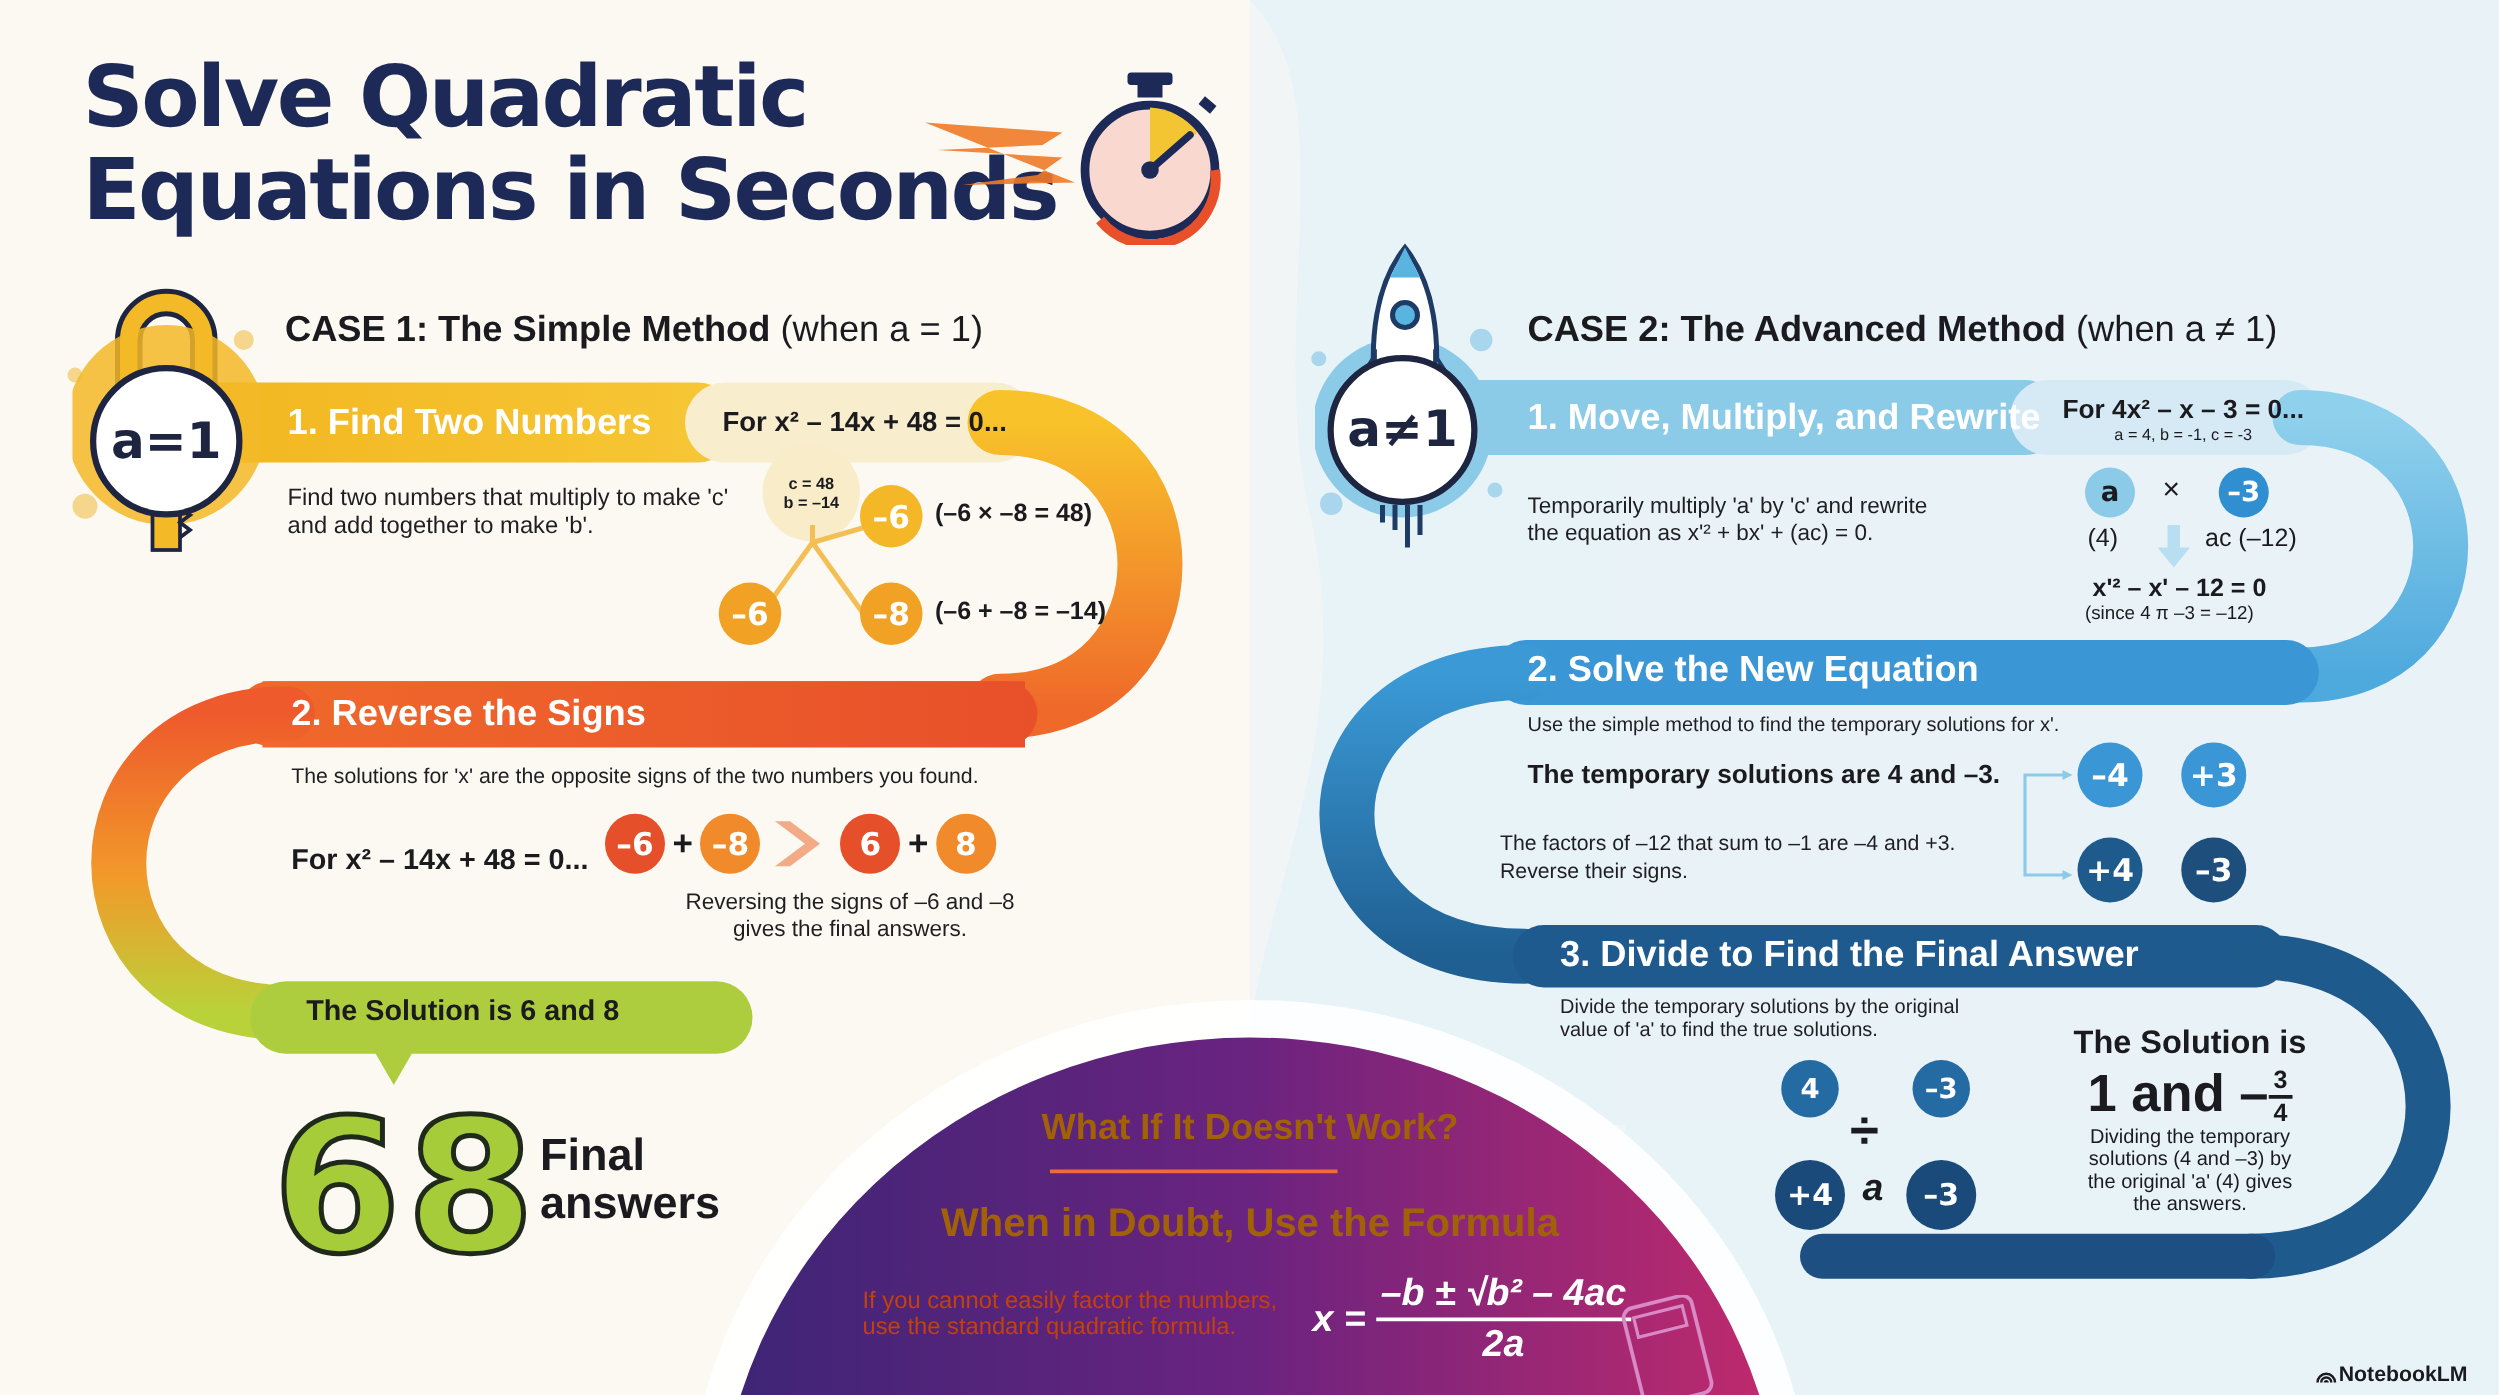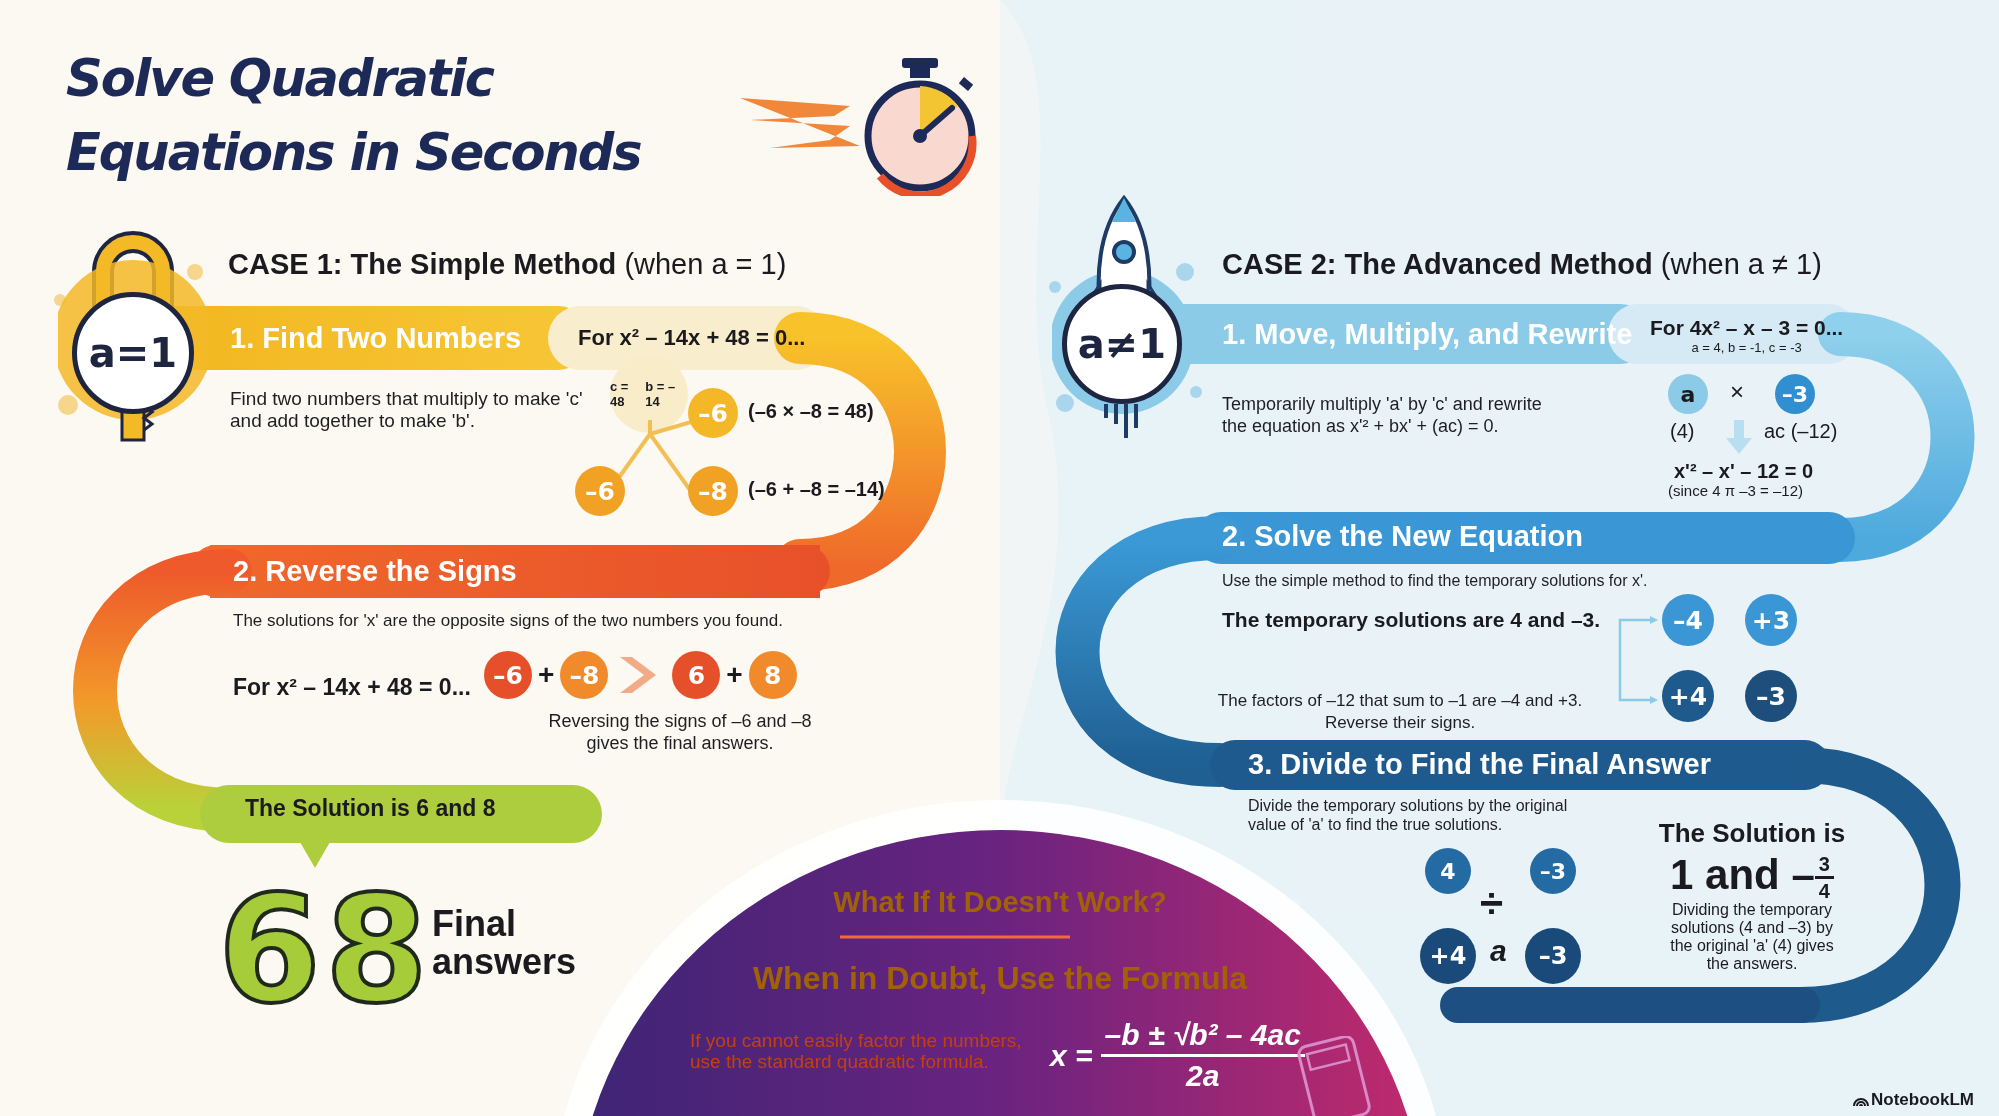--- a/index.html
+++ b/index.html
@@ -10,22 +10,22 @@
     background: #fbf9f1;
     color: #1b1b1f;
   }
   .bg-svg { position: absolute; left: 0; top: 0; width: 1999px; height: 1116px; }
   .abs { position: absolute; }
 
   
   .title {
     left: 66px; top: 42px;
     font-family: "DejaVu Sans", sans-serif;
-    font-weight: bold; font-style: italic;
-    font-size: 51px; line-height: 74px; letter-spacing: -2px;
+    font-weight: bold; 
+    font-size: 68px; line-height: 74px; letter-spacing: -2px;
     color: #1d2a57;
   }
   .title div { white-space: nowrap; }
 
   .case-heading { font-size: 29px; color: #1b1b1f; white-space: nowrap; }
   .case-heading b { font-weight: bold; }
 
   .band-label { color: #fff; font-weight: bold; font-size: 29px; white-space: nowrap; }
 
   .pill {
@@ -166,21 +166,21 @@
   <b>CASE 1: The Simple Method</b>
   <span>(when a = 1)</span>
 </div>
 
 <div class="abs band-label" style="left:230px; top:322px;">1. Find Two Numbers</div>
 <div class="abs pill" style="left:560px; top:306px; height:64px; font-size:22px;">
   <span>For x² – 14x + 48 = 0...</span>
 </div>
 <div class="abs body-text" style="left:230px; top:388px; width:360px;">Find two numbers that multiply to make 'c' and add together to make 'b'.</div>
 
-<div class="abs circle" style="left:610px; top:355px; width:78px; height:78px; background:#f8ecc9; color:#1b1b1f; font-size:13px; flex-direction:row; font-family:'Liberation Sans',sans-serif;">
+<div class="abs circle" style="left:610px; top:355px; width:78px; height:78px; background:#f8ecc9; color:#1b1b1f; font-size:13px; flex-direction:column; font-family:'Liberation Sans',sans-serif;">
   <span>c = 48</span>
   <span>b = –14</span>
 </div>
 <svg class="abs" style="left:580px; top:420px; width:150px; height:80px;" viewBox="0 0 150 80">
   <line x1="70" y1="0" x2="70" y2="14" stroke="#f3bf55" stroke-width="4"></line>
   <line x1="70" y1="14" x2="118" y2="0" stroke="#f3bf55" stroke-width="4"></line>
   <line x1="70" y1="14" x2="30" y2="70" stroke="#f3bf55" stroke-width="4"></line>
   <line x1="70" y1="14" x2="110" y2="70" stroke="#f3bf55" stroke-width="4"></line>
 </svg>
 <div class="abs circle" style="left:688px; top:388px; width:50px; height:50px; background:#f4b728; font-size:25px;">–6</div>
@@ -254,21 +254,21 @@
 <svg class="abs" style="left:1724px; top:420px; width:30px; height:36px;" viewBox="0 0 30 36">
     <rect x="10" y="0" width="10" height="20" fill="#b8dff1"></rect>
     <path d="M2 18 L28 18 L15 34 Z" fill="#b8dff1"></path>
   </svg>
 <div class="abs note" style="left:1674px; top:460px;">x'² – x' – 12 = 0</div>
 <div class="abs" style="left:1668px; top:482px; font-size:15px;">(since 4 π –3 = –12)</div>
 
 <div class="abs band-label" style="left:1222px; top:520px;">2. Solve the New Equation</div>
 <div class="abs body-text" style="left:1222px; top:570px; font-size:16px; white-space:nowrap;">Use the simple method to find the temporary solutions for x'.</div>
 <div class="abs" style="left:1222px; top:608px; font-size:21px; font-weight:bold; white-space:nowrap;">The temporary solutions are 4 and –3.</div>
-<div class="abs body-text" style="left:1200px; top:690px; width:400px; text-align:center; font-size:17px; white-space:nowrap;">
+<div class="abs body-text" style="left:1200px; top:664px; width:400px; text-align:left; font-size:17px; white-space:nowrap;">
   <div>The factors of –12 that sum to –1 are –4 and +3.</div>
   <div>Reverse their signs.</div>
 </div>
 <svg class="abs" style="left:1614px; top:614px; width:48px; height:92px;" viewBox="0 0 48 92">
     <path d="M40 6 L6 6 L6 86 L40 86" stroke="#8ccbe8" stroke-width="2.5" fill="none"></path>
     <path d="M36 2 L44 6 L36 10 Z M36 82 L44 86 L36 90 Z" fill="#8ccbe8"></path>
   </svg>
 <div class="abs circle" style="left:1662px; top:594px; width:52px; height:52px; background:#3a96d4; font-size:25px;">–4</div>
 <div class="abs circle" style="left:1745px; top:594px; width:52px; height:52px; background:#3a96d4; font-size:25px;">+3</div>
 <div class="abs circle" style="left:1662px; top:670px; width:52px; height:52px; background:#1e5a8c; font-size:25px;">+4</div>

